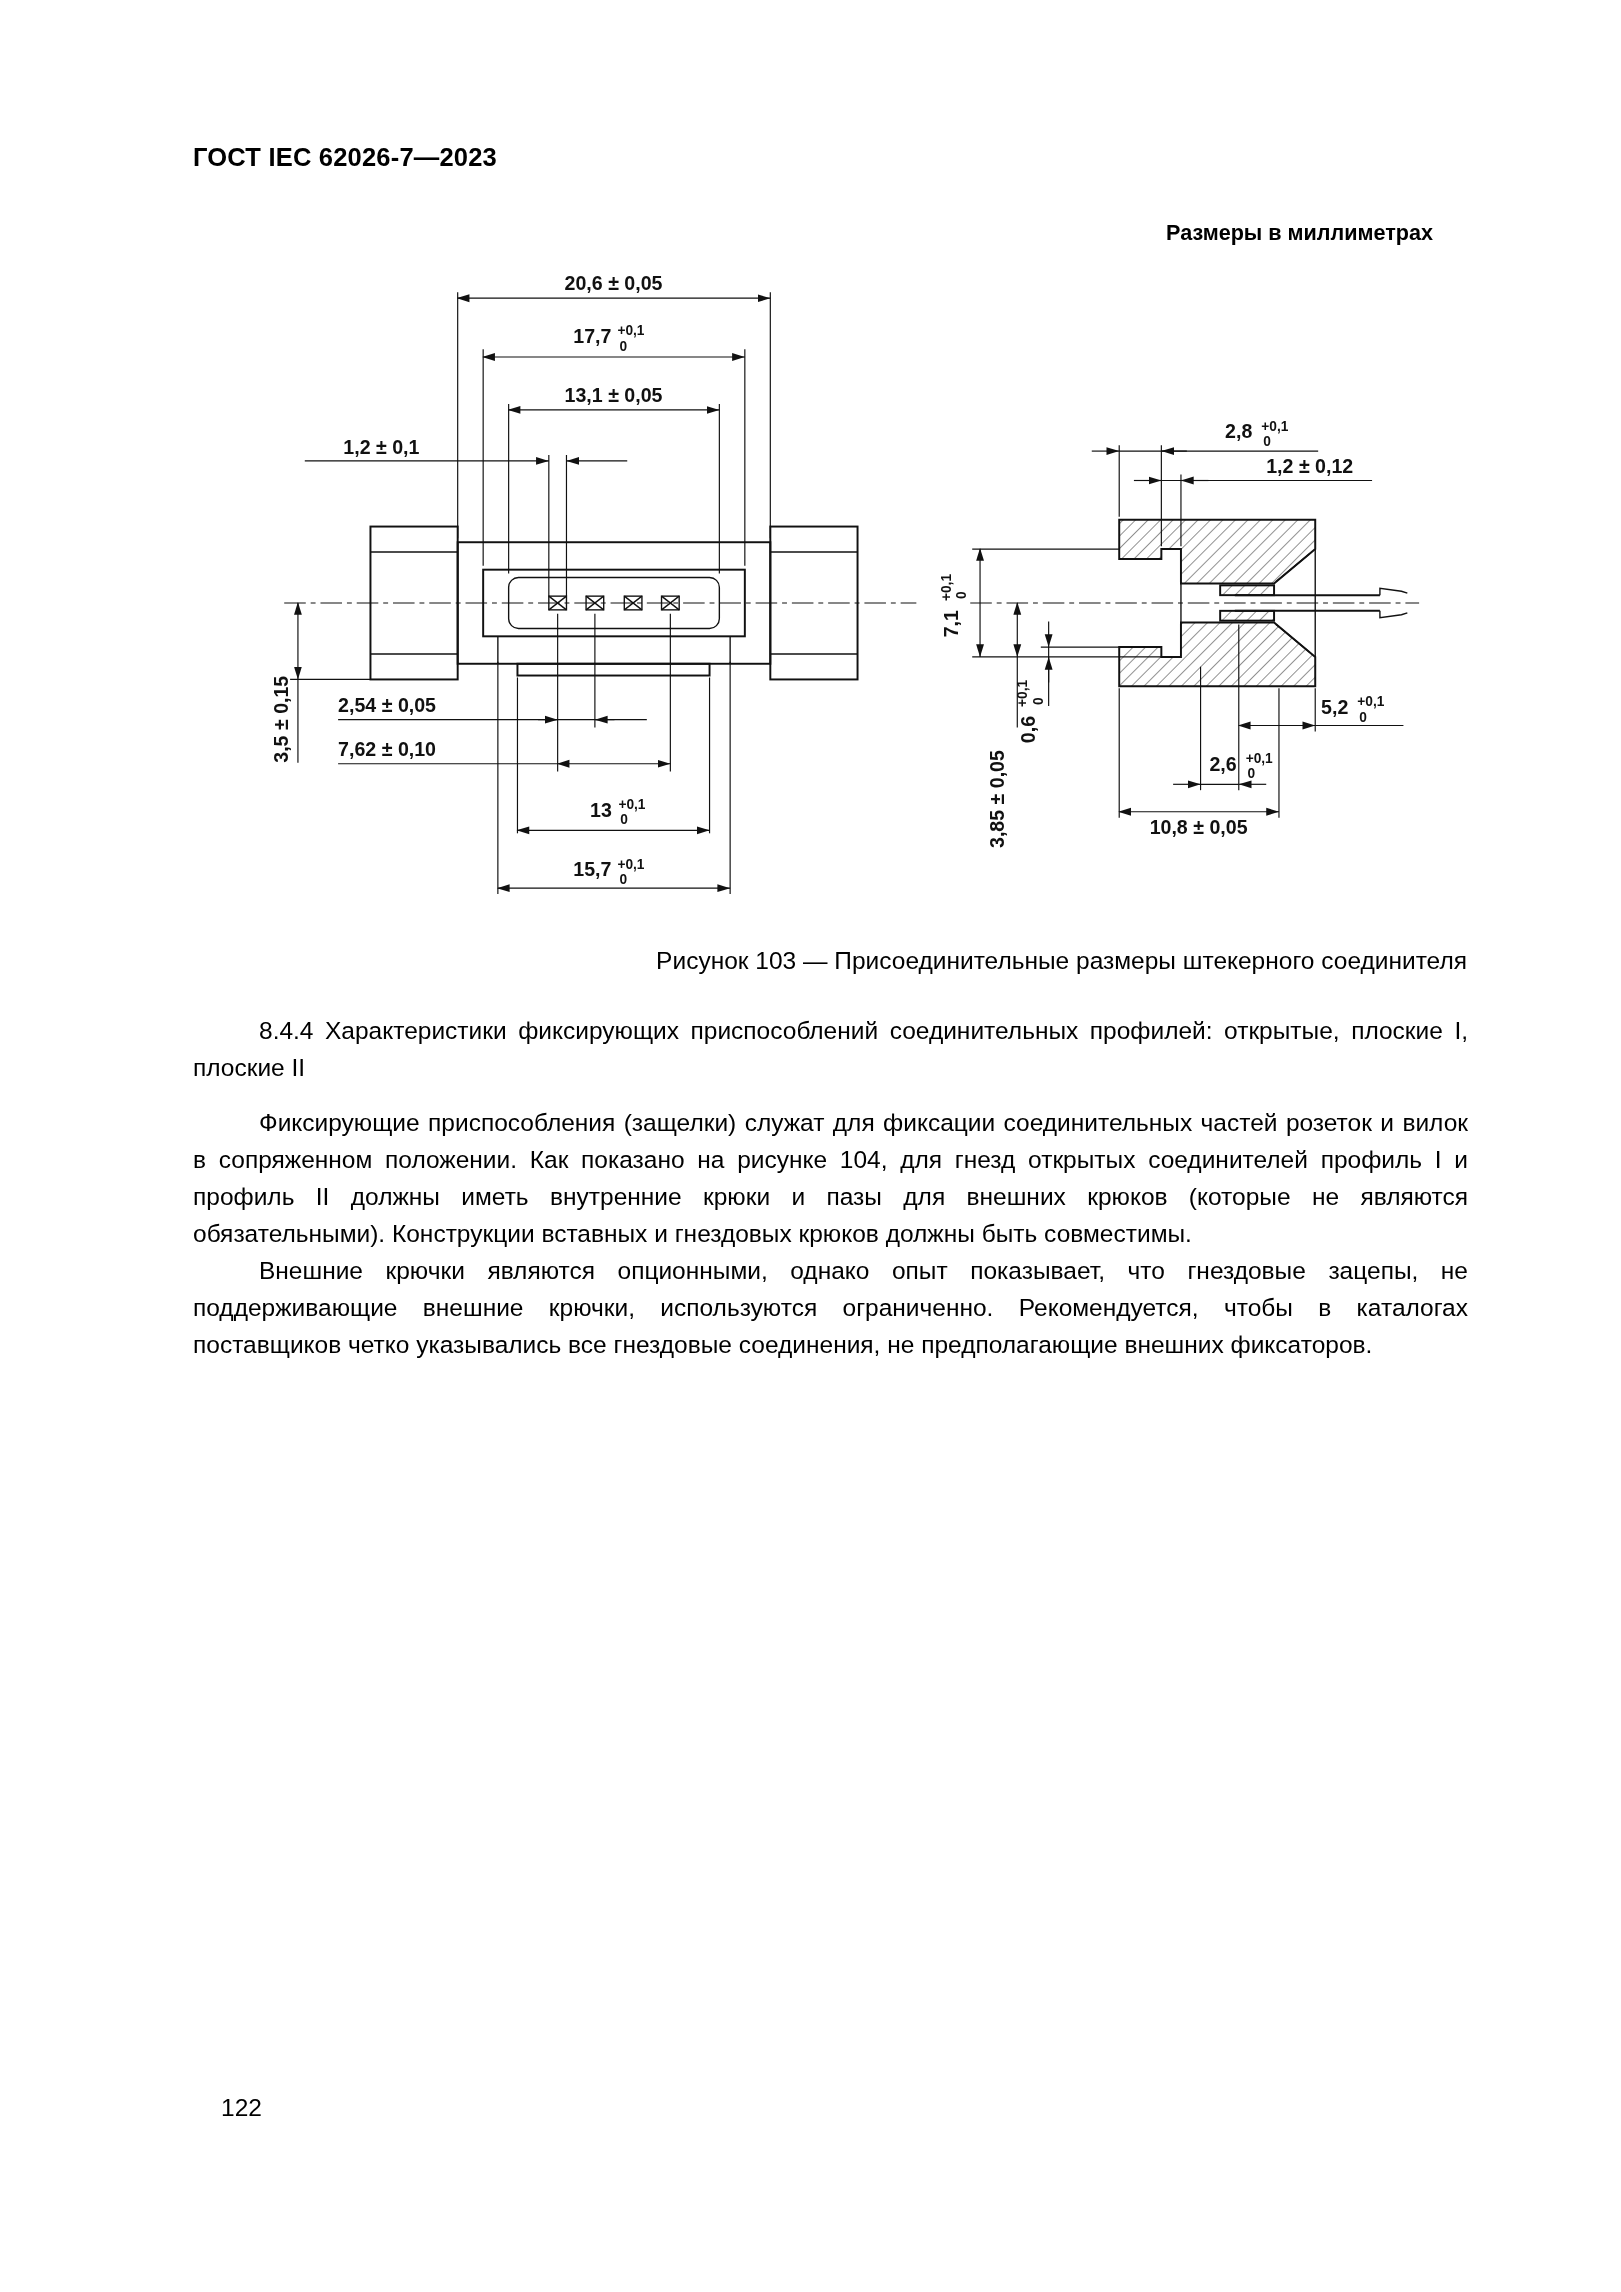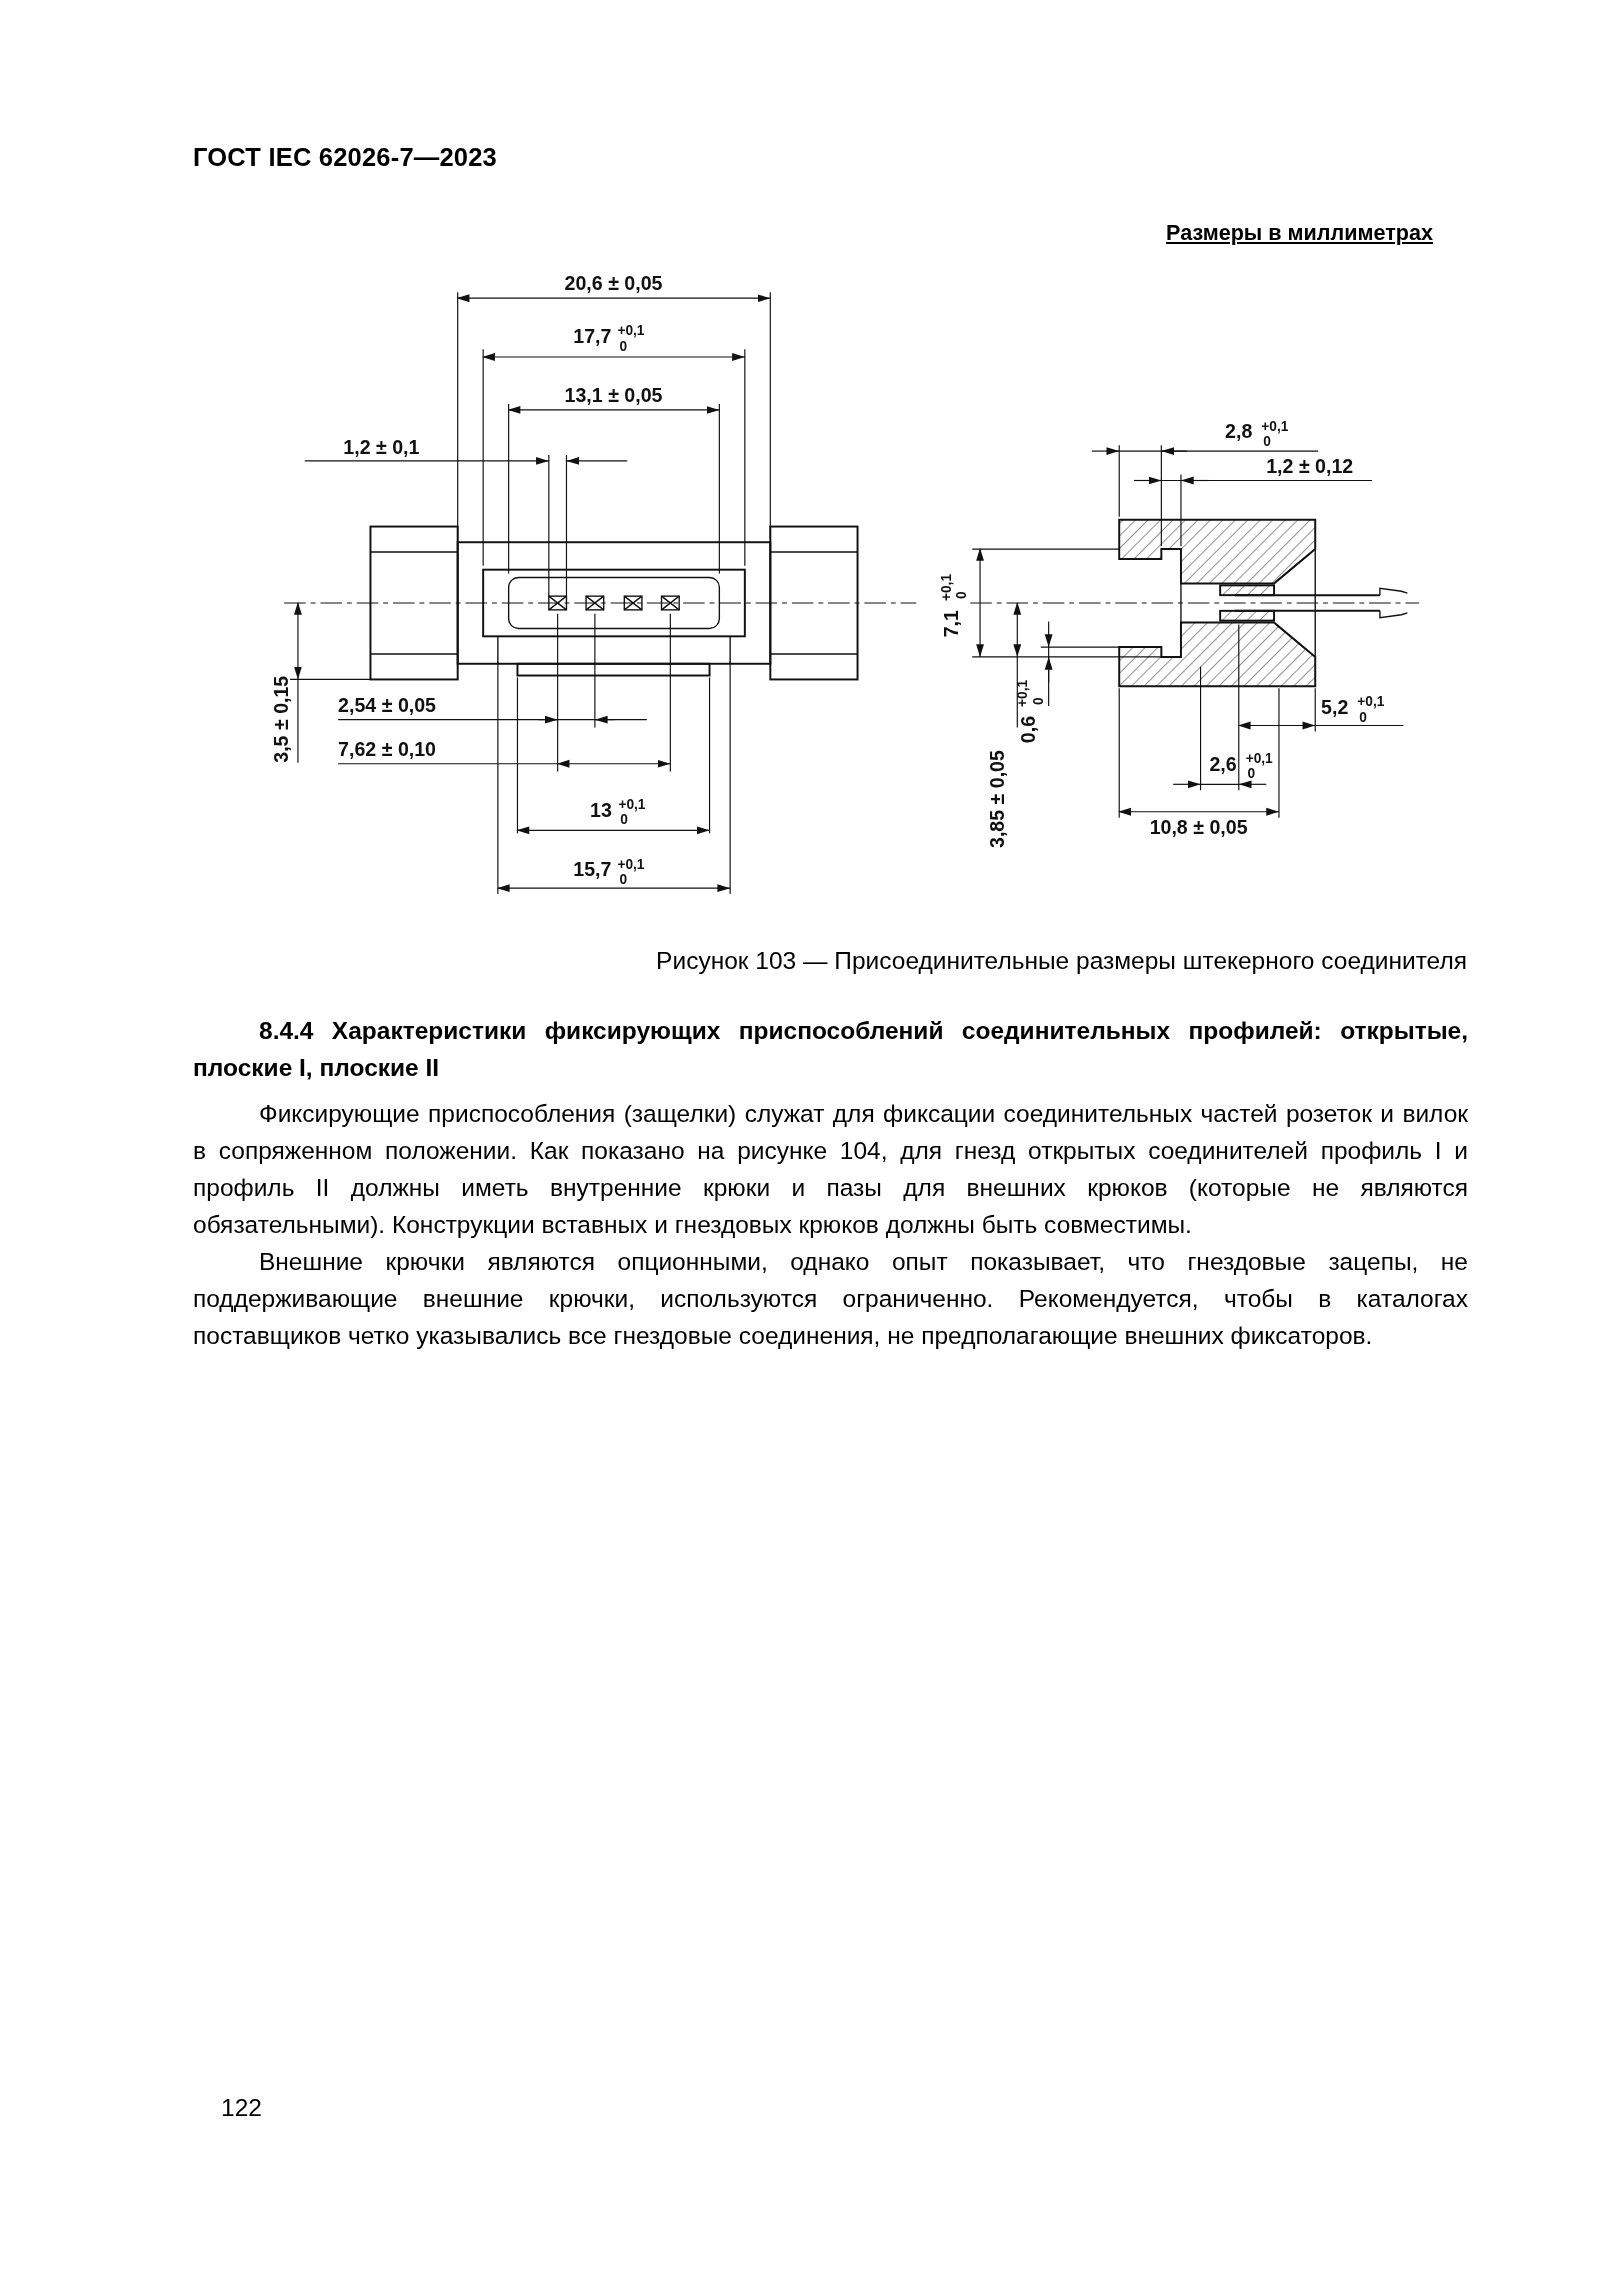--- a/index.html
+++ b/index.html
@@ -6,33 +6,33 @@
   .page {
     position:relative; width:1621px; height:2293px; background:#ffffff;
     font-family:"Liberation Sans", sans-serif; color:#000; overflow:hidden;
   }
   .doc-header {
     position:absolute; left:193px; top:143px;
     font-size:25.5px; font-weight:bold; letter-spacing:0.2px;
   }
   .units-note {
     position:absolute; right:188px; top:220px;
-    font-size:21.6px; font-weight:bold;text-decoration:underline;
+    font-size:21.6px; font-weight:bold;
   }
   svg.drawing { position:absolute; left:0; top:245px; width:1621px; height:716px; }
   .fig-caption {
     position:absolute; left:193px; top:947px; width:1274px;
     text-align:right; font-size:24.5px;
   }
   .body-text {
     position:absolute; left:193px; top:1012px; width:1275px;
     font-size:24.5px; line-height:37px; text-align:justify;
   }
   .body-text p { margin:0; text-indent:66px; }
-  .body-text p.heading { font-weight:bold; margin-bottom:9px; }
+  .body-text p.heading { font-weight:normal; margin-bottom:18px; }
   .page-number { position:absolute; left:193px; top:2094px; font-size:24.5px;margin-left:28px; }
 
   
   .ol  { fill:none; stroke:#111; stroke-width:2; }
   .ol2 { fill:none; stroke:#111; stroke-width:1.4; }
   .dl  { fill:none; stroke:#111; stroke-width:1.2; }
   .cl  { fill:none; stroke:#111; stroke-width:1.1; stroke-dasharray:22 5 5 5; }
   .hatched { fill:url(#hatch); stroke:#111; stroke-width:2; }
   text.dim { font-family:"Liberation Sans",sans-serif; font-size:20px; font-weight:bold; fill:#111; }
   text.tol { font-family:"Liberation Sans",sans-serif; font-size:14px; font-weight:bold; fill:#111; }

